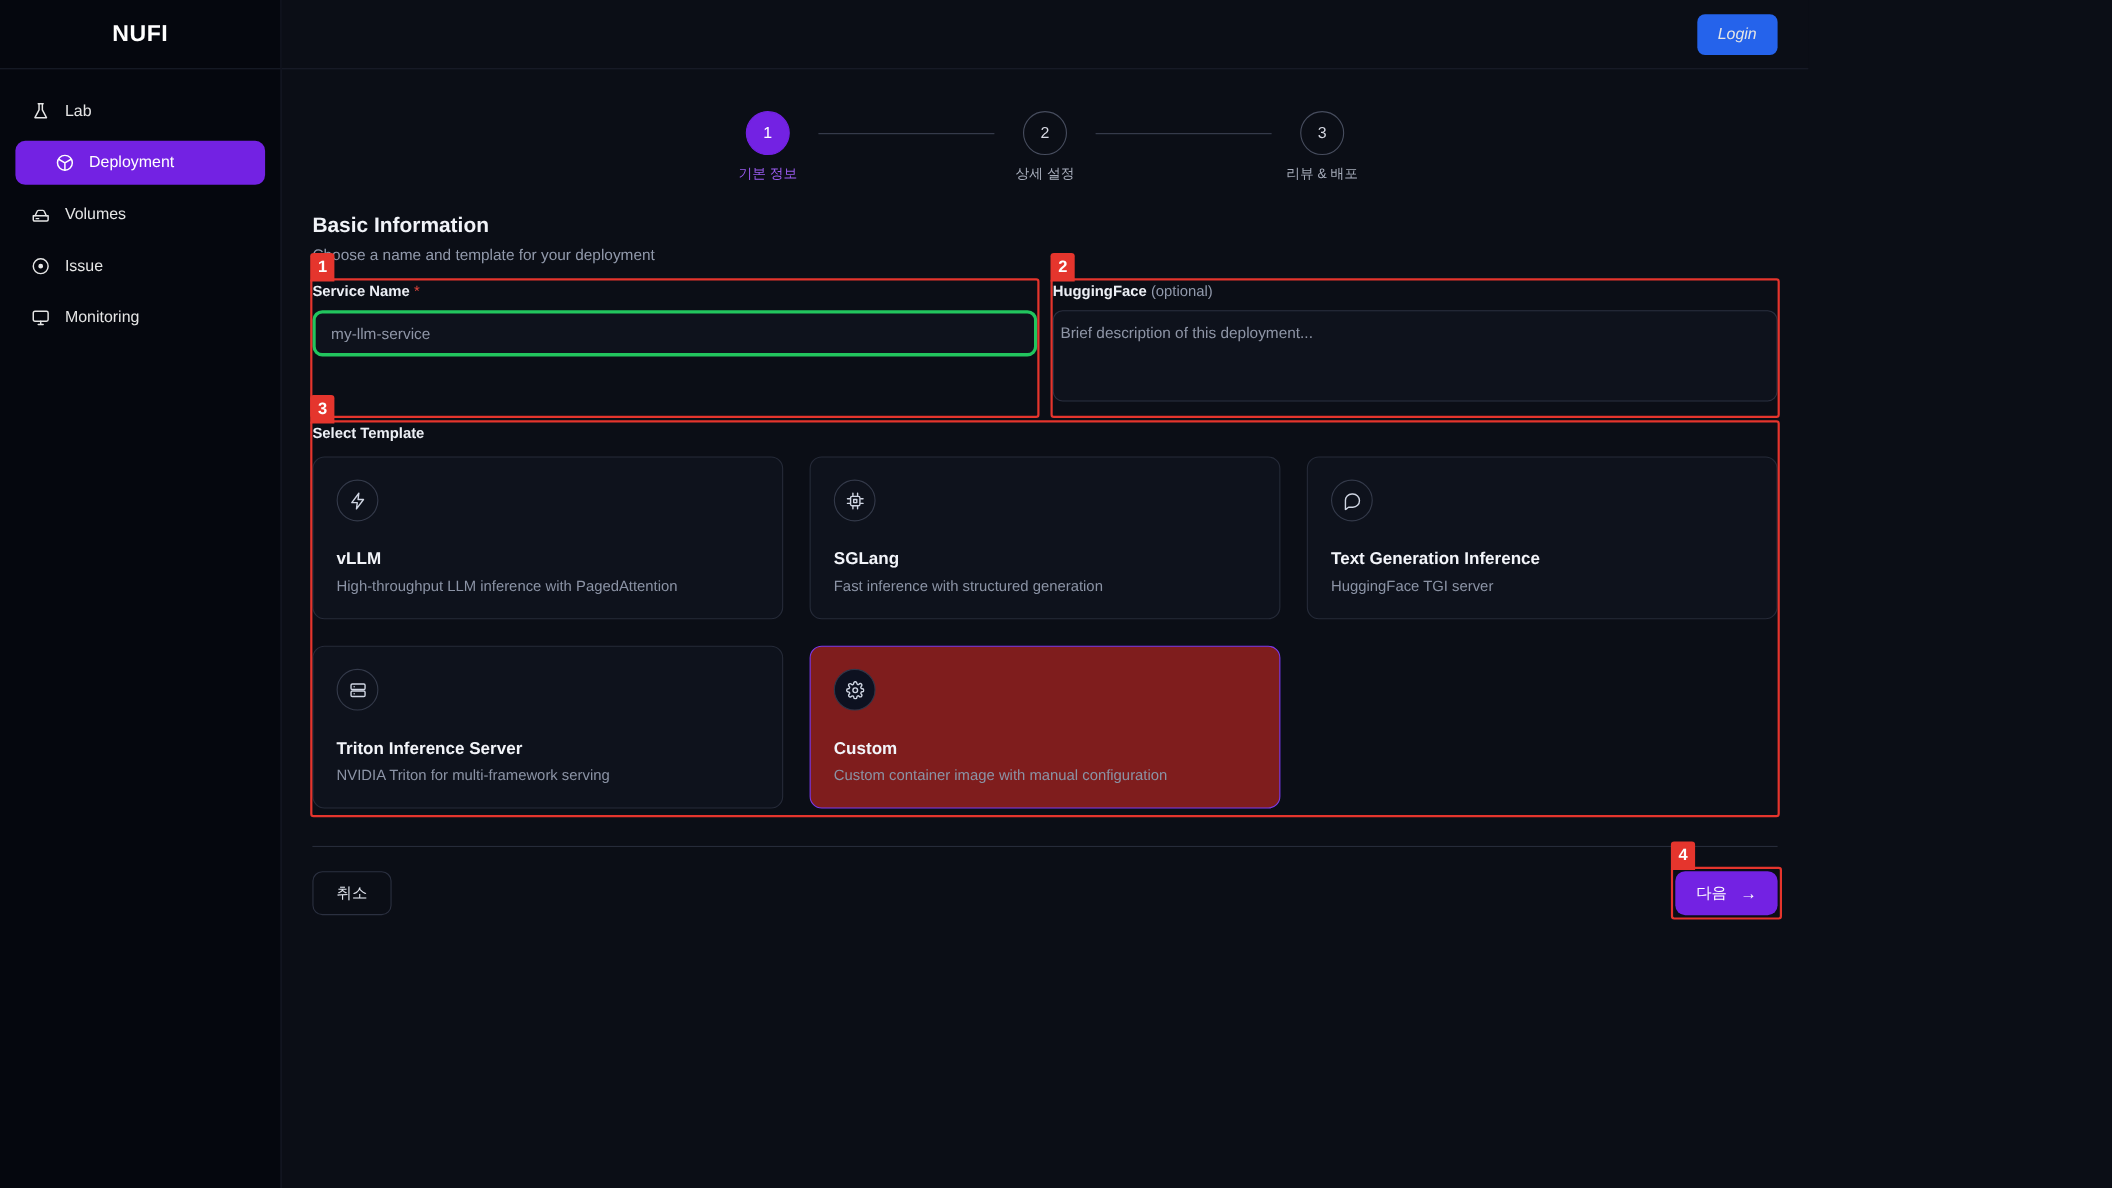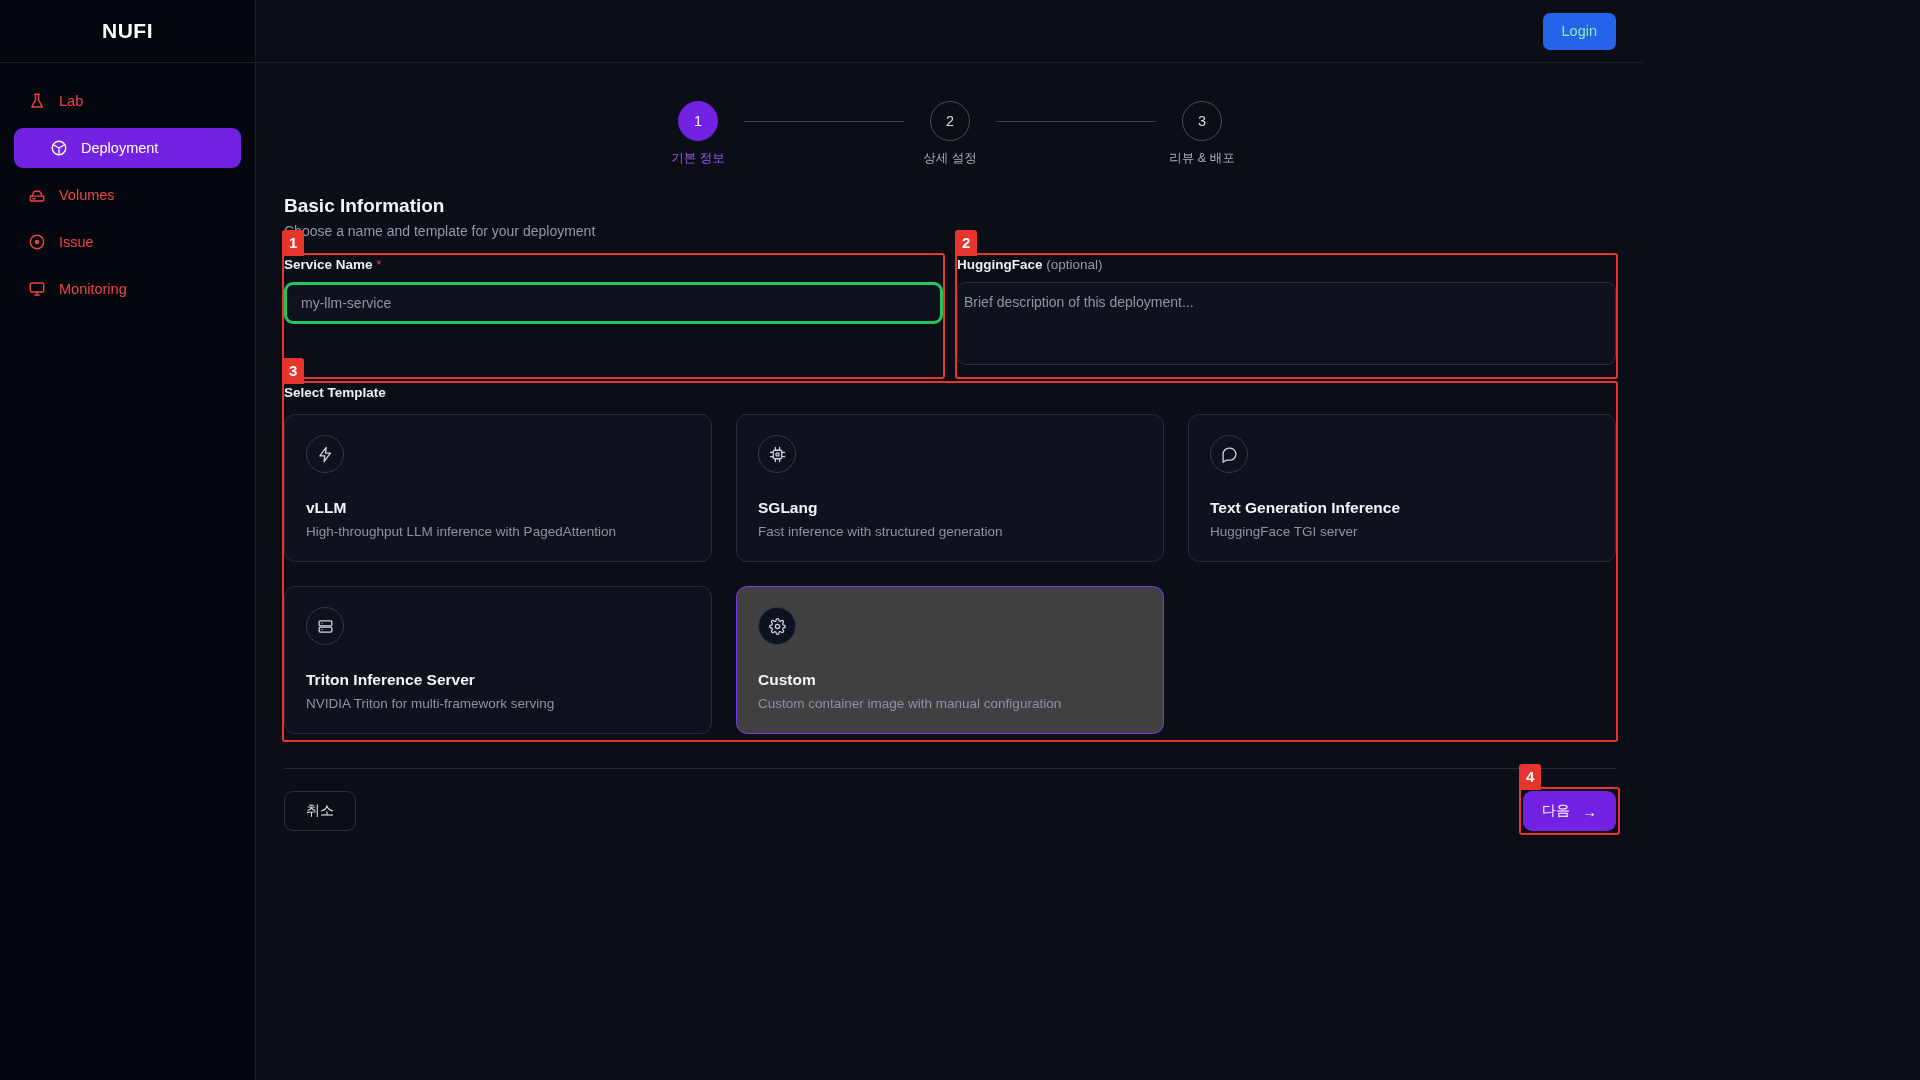--- a/index.html
+++ b/index.html
@@ -24,42 +24,43 @@
     border-bottom: 1px solid #1b1f2b;
   }
   .brand-text {
     color: #ffffff; font-size: 21px; font-weight: 700; letter-spacing: 0.5px;
   }
   .nav { padding: 18px 14px 0 14px; display: flex; flex-direction: column; gap: 7px; }
   .nav-item {
     display: flex; align-items: center; gap: 13px;
     height: 40px; padding: 0 14px;
     border-radius: 9px;
-    color: #ef4444; font-size: 14.5px;
+    color: #e5e5e5; font-size: 14.5px;
     cursor: pointer;
   }
   .nav-item.active { background: #7322e3; color: #ffffff; padding-left: 36px; }
   .nav-ico { width: 18px; height: 18px; display: block; flex: 0 0 18px; }
   .nav-ico svg { display: block; width: 18px; height: 18px; }
 
   
   .main { flex: 1; height: 1080px; display: flex; flex-direction: column; position: relative; }
   .topbar {
     height: 63px; flex: 0 0 63px;
     border-bottom: 1px solid #1b1f2b;
     display: flex; align-items: center; justify-content: flex-end;
     padding-right: 28px;
     background: #0b0e16;
   }
   .login-btn {
-    background: #2563eb; color: #86efac;
+    background: #2563eb; color: #e5e5e5;
     border: none; border-radius: 7px;
     height: 37px; padding: 0 19px;
     font-size: 14.5px; font-family: "Liberation Sans", sans-serif;
     cursor: pointer;
+    font-style: italic;
   }
 
   .content { flex: 1; padding: 0 28px; position: relative; }
 
   
   .stepper {
     display: flex; align-items: flex-start; justify-content: center;
     padding-top: 38px;
   }
   .step { display: flex; flex-direction: column; align-items: center; width: 92px; }
@@ -111,21 +112,21 @@
   
   .tmpl-block { margin-top: 16px; }
   .tmpl-label { font-size: 13.5px; color: #eceff5; font-weight: 600; display:block; margin-bottom: 14px; }
   .tmpl-grid {
     display: grid; grid-template-columns: repeat(3, 1fr); gap: 24px;
   }
   .tmpl-card {
     background: #0e121c; border: 1px solid #262b39; border-radius: 11px;
     padding: 20px 21px 22px 21px; min-height: 145px; cursor: pointer;
   }
-  .tmpl-card.selected { background: #404040; border-color: #7c3aed; }
+  .tmpl-card.selected { background: #7f1d1d; border-color: #7c3aed; }
   .tmpl-icon {
     width: 38px; height: 38px; border-radius: 50%;
     border: 1px solid #343a4a;
     display: flex; align-items: center; justify-content: center;
     margin-bottom: 26px;
   }
   .tmpl-card.selected .tmpl-icon { background: #0d1120; border-color: #2f3648; }
   .tmpl-icon svg { display: block; width: 17px; height: 17px; }
   .tmpl-name { font-size: 15.5px; font-weight: 700; color: #f2f4f9; margin-bottom: 7px; }
   .tmpl-desc { font-size: 13.5px; color: #8b93a5; }

